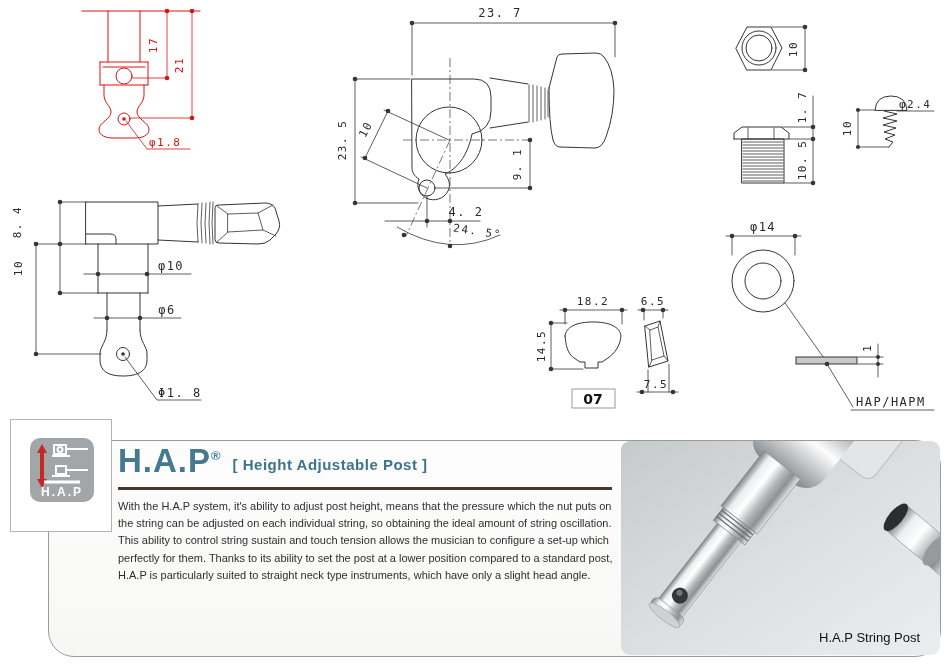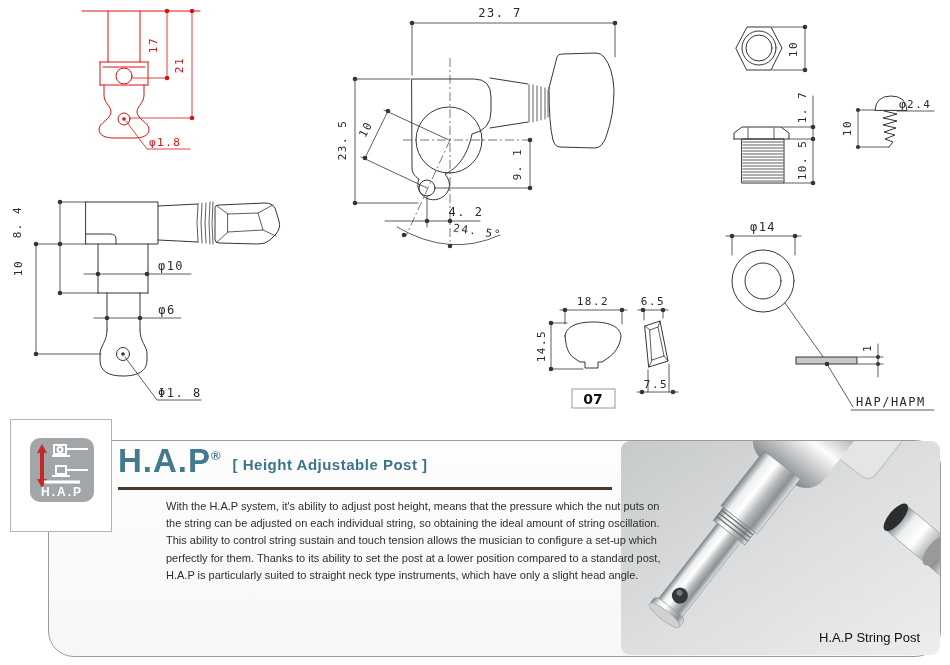--- a/index.html
+++ b/index.html
@@ -22,21 +22,21 @@
          box-sizing:border-box;}
   .logo-box{position:absolute;left:10px;top:419px;width:102px;height:113px;background:#ffffff;
             border:1px solid #b3b3b3;box-sizing:border-box;z-index:3;}
   .hap-icon{position:absolute;left:19px;top:18px;}
   .title-row{position:absolute;left:118px;top:444px;width:500px;display:flex;align-items:flex-end;z-index:2;}
   .hap-title{color:#45798e;font-size:33px;font-weight:bold;letter-spacing:1px;line-height:1;}
   .hap-reg{color:#45798e;font-size:13px;font-weight:bold;vertical-align:super;position:relative;top:-14px;}
   .hap-sub{color:#3c7489;font-size:15px;font-weight:bold;margin-left:12px;position:relative;top:-4px;letter-spacing:0.5px;}
   .rule{position:absolute;left:118px;top:487px;width:494px;height:3px;background:#463a2e;z-index:2;}
   .body-text{position:absolute;left:118px;top:498px;width:502px;font-size:11px;line-height:17.2px;
-             color:#2e2e2e;z-index:2;margin-left:48px;}
+             color:#2e2e2e;z-index:2;}
   .photo{position:absolute;left:621px;top:441px;width:319px;height:214px;border-radius:9px;
          overflow:hidden;z-index:1;}
   .photo-caption{position:absolute;right:20px;bottom:10px;font-size:13px;color:#121212;z-index:2;}
 </style>
 </head>
 <body>
 
 <div class="page">
 
   

